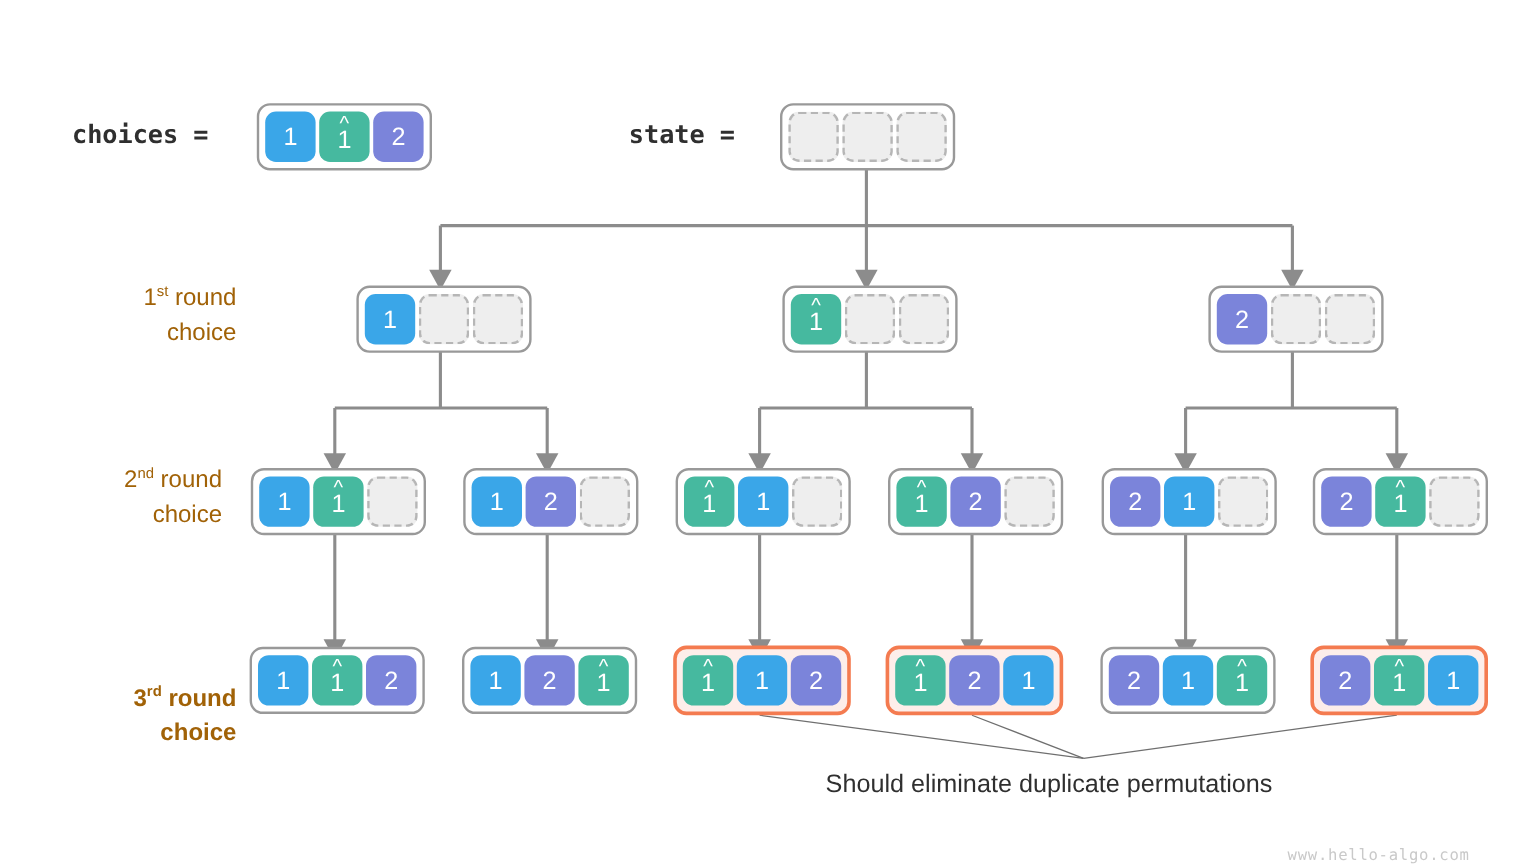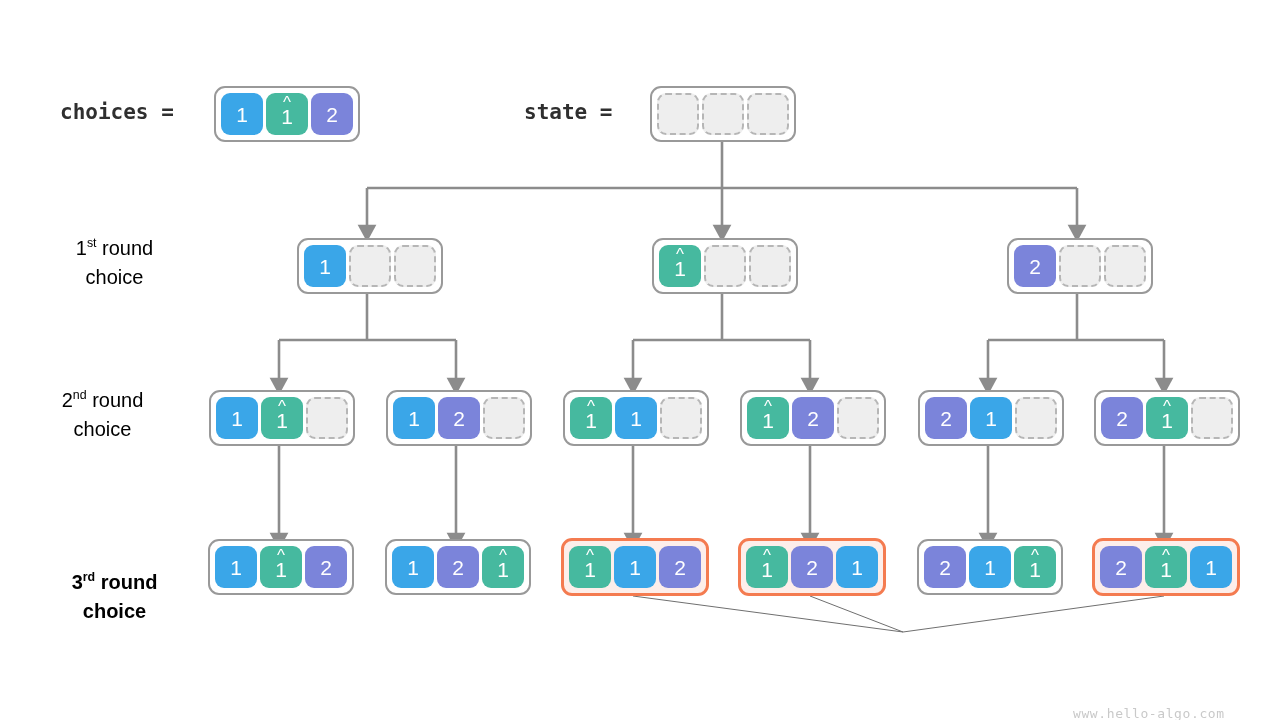--- a/index.html
+++ b/index.html
@@ -42,22 +42,22 @@
     font-size: 21px;
     font-weight: bold;
     color: #2f2f2f;
     letter-spacing: 0px;
     white-space: nowrap;
   }
 
   .round-label {
     font-family: "Liberation Sans", sans-serif;
     font-size: 20px;
-    color: #000000;
-    text-align: center;
+    color: #a16207;
+    text-align: right;
     line-height: 1.45;
     white-space: nowrap;
   }
   .round-label sup {
     font-size: 0.62em;
     vertical-align: super;
     line-height: 0;
   }
 
   .caption {
@@ -395,16 +395,17 @@
         </div>
         <div class="cell green">
           <span class="hat">1</span>
         </div>
         <div class="cell blue">
           <span class="cellval">1</span>
         </div>
       </div>
   </div>
 
+  <div class="abs caption" style="left:688px; top:642px;">Should eliminate duplicate permutations</div>
 
   <div class="abs watermark" style="left:1073px; top:678px;margin-top:28px;">www.hello-algo.com</div>
 
 </div>
 
 </body></html>

